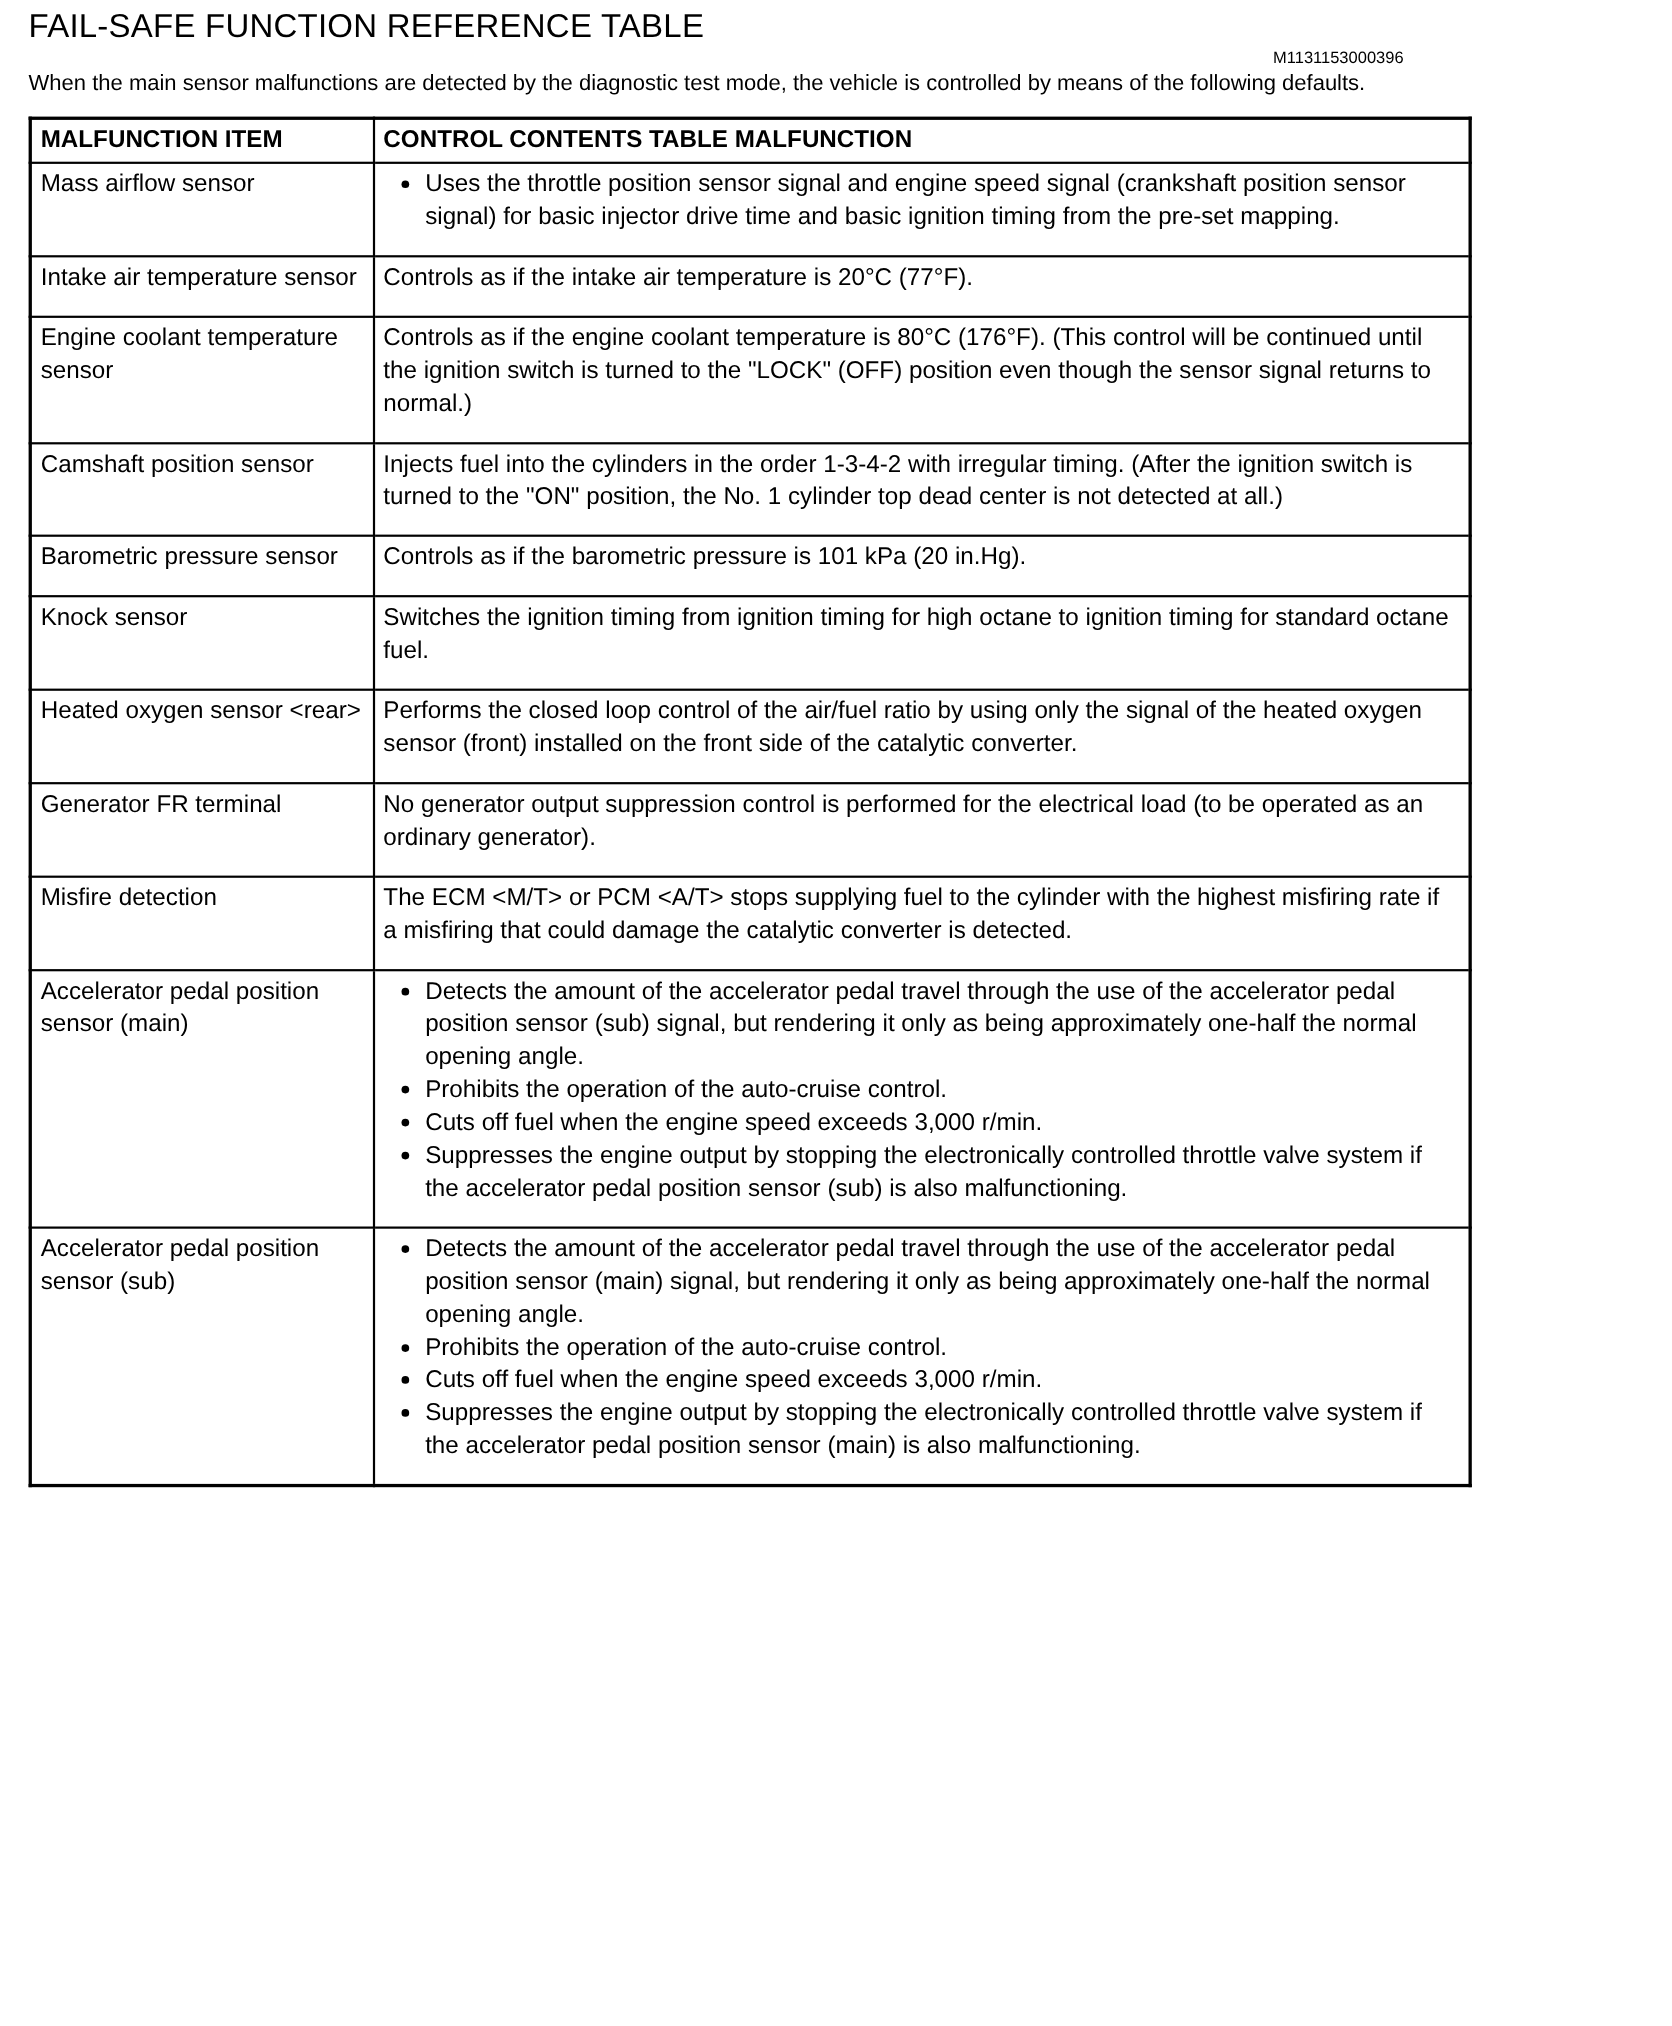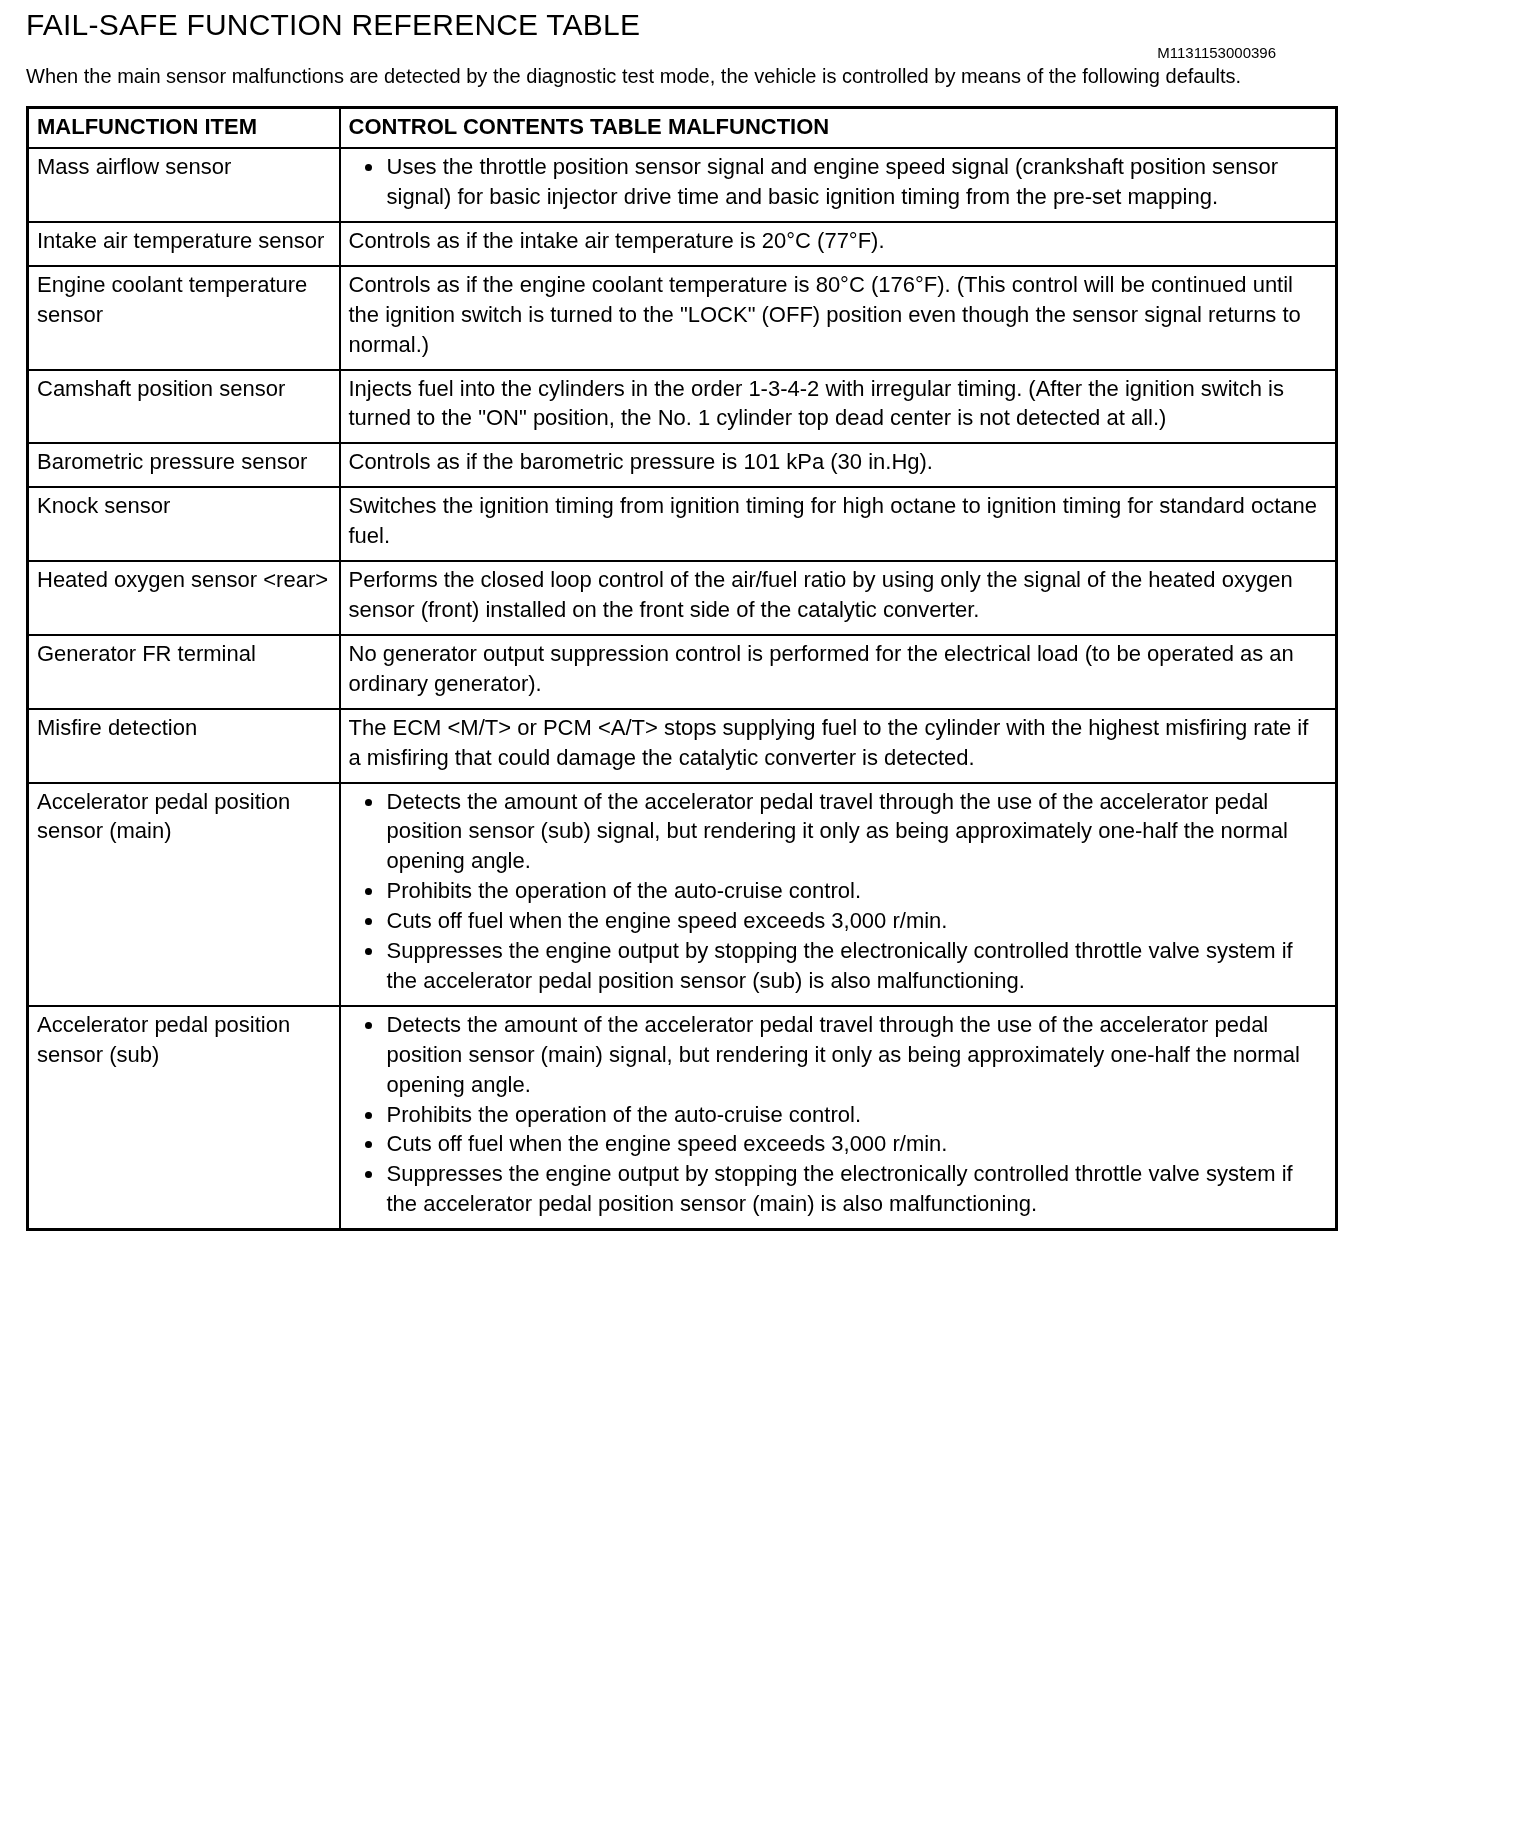--- a/index.html
+++ b/index.html
@@ -41,21 +41,21 @@
     border: 3px solid #000;
     width: 1312px;
     table-layout: fixed;
   }
   table.failsafe th,
   table.failsafe td {
     border: 2px solid #000;
     vertical-align: top;
     font-size: 22px;
     line-height: 1.36;
-    padding: 3px 10px 9px 8px;
+    padding: 3px 10px 20px 8px;
   }
   table.failsafe th {
     text-align: left;
     font-weight: bold;
     padding: 3px 8px 5px 8px;
   }
   col.item-col { width: 312px; }
   col.contents-col { width: auto; }
   td.contents ul {
     margin: 0;
@@ -107,21 +107,21 @@
         <td class="contents">Controls as if the engine coolant temperature is 80°C (176°F). (This control will be continued until the ignition switch is turned to the "LOCK" (OFF) position even though the sensor signal returns to normal.)</td>
       </tr>
 
       <tr>
         <td class="item">Camshaft position sensor</td>
         <td class="contents">Injects fuel into the cylinders in the order 1-3-4-2 with irregular timing. (After the ignition switch is turned to the "ON" position, the No. 1 cylinder top dead center is not detected at all.)</td>
       </tr>
 
       <tr>
         <td class="item">Barometric pressure sensor</td>
-        <td class="contents">Controls as if the barometric pressure is 101 kPa (30 in.Hg).</td>
+        <td class="contents">Controls as if the barometric pressure is 101 kPa (20 in.Hg).</td>
       </tr>
 
       <tr>
         <td class="item">Knock sensor</td>
         <td class="contents">Switches the ignition timing from ignition timing for high octane to ignition timing for standard octane fuel.</td>
       </tr>
 
 
       <tr>
         <td class="item">Heated oxygen sensor &lt;rear&gt;</td>

